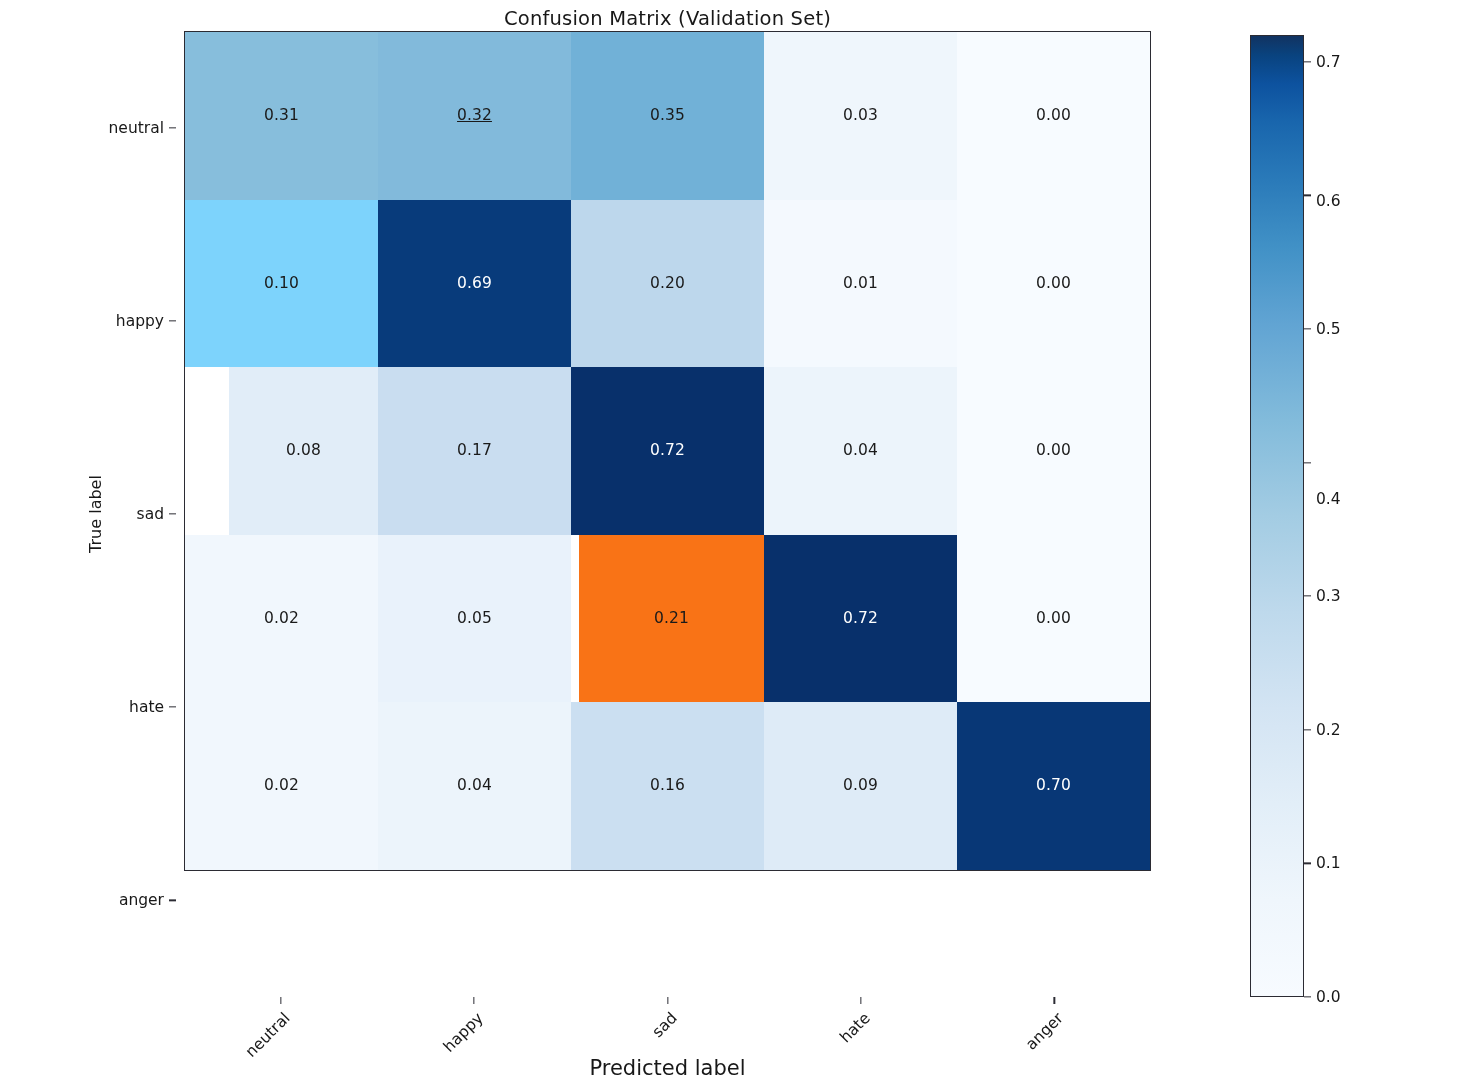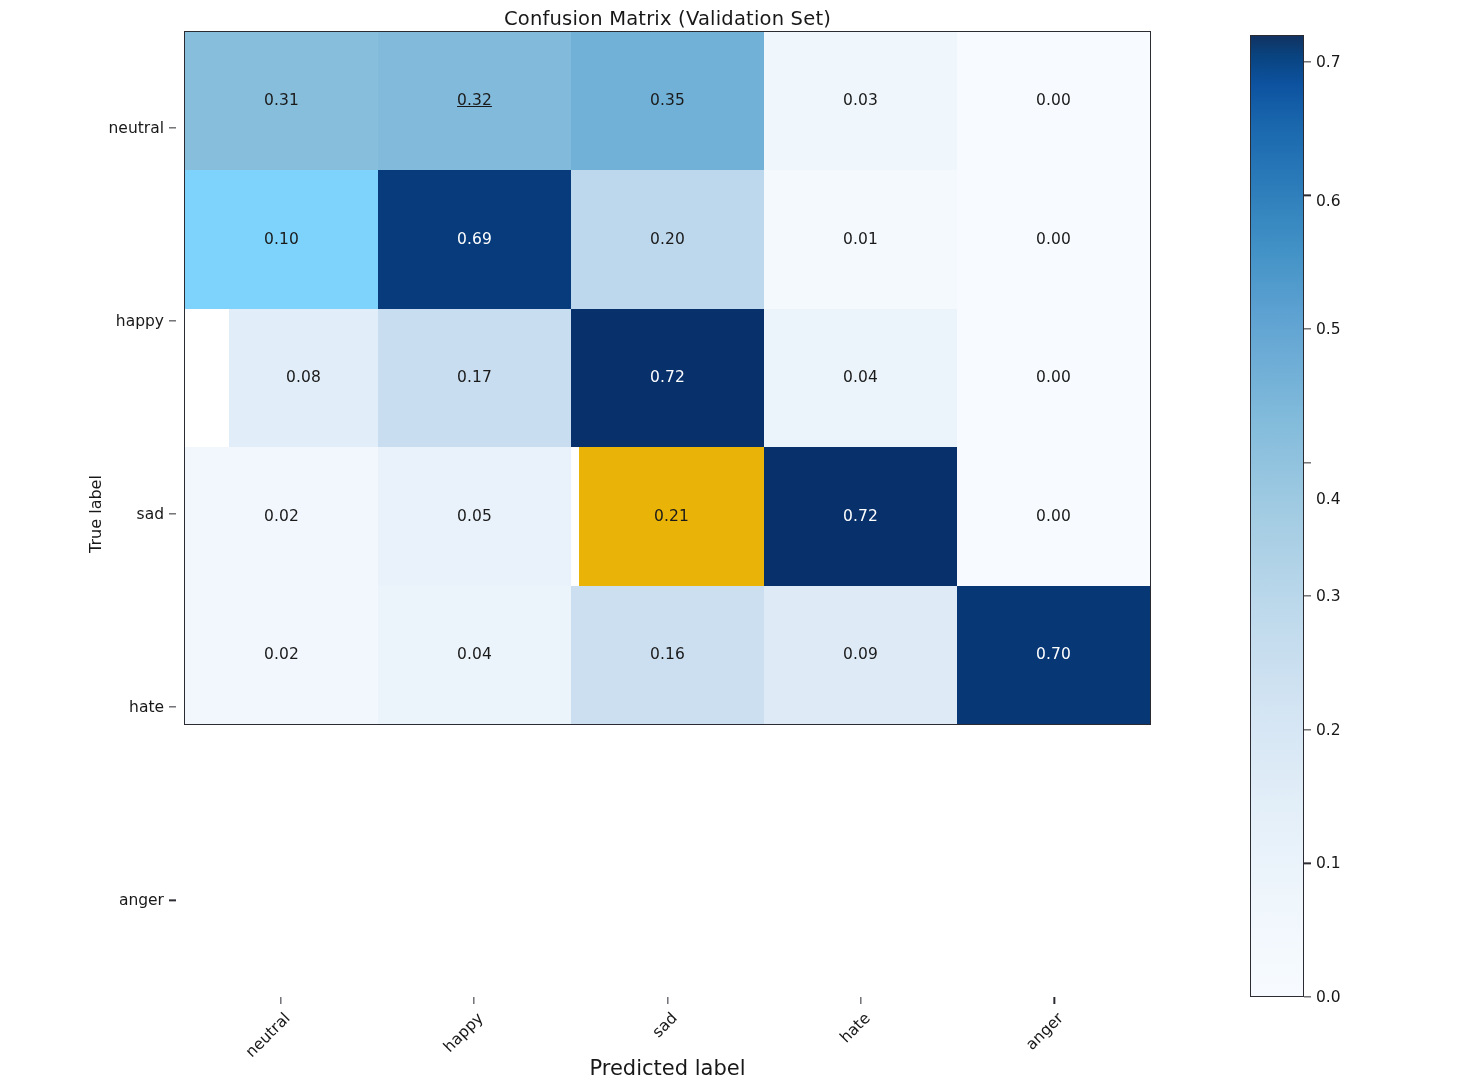--- a/index.html
+++ b/index.html
@@ -35,21 +35,21 @@
     letter-spacing: 0.2px;
     white-space: nowrap;
   }
 
   
   #plot-area {
     position: absolute;
     left: 184px;
     top: 31px;
     width: 967px;
-    height: 694px;
+    height: 840px;
     border: 1.3px solid #2b2b33;
     box-sizing: border-box;
     overflow: hidden;
     padding-left: 24px;
   }
   #matrix-grid {
     position: absolute;
     left: 0; top: 0;
     width: 100%;
     height: 100%;
@@ -266,21 +266,21 @@
         </div>
         <div class="matrix-cell" style="background: rgb(247, 251, 255);">
           <span class="cell-value" style="color: rgb(26, 26, 26);">0.00</span>
         </div>
         <div class="matrix-cell" style="background: rgb(241, 247, 253);">
           <span class="cell-value" style="color: rgb(26, 26, 26);">0.02</span>
         </div>
         <div class="matrix-cell" style="background: rgb(233, 242, 251);">
           <span class="cell-value" style="color: rgb(26, 26, 26);">0.05</span>
         </div>
-        <div class="matrix-cell" style="background: #eab308; margin-left: 8px;">
+        <div class="matrix-cell" style="background: #f97316; margin-left: 8px;">
           <span class="cell-value" style="color: rgb(26, 26, 26);">0.21</span>
         </div>
         <div class="matrix-cell" style="background: rgb(8, 48, 107);">
           <span class="cell-value" style="color: rgb(255, 255, 255);">0.72</span>
         </div>
         <div class="matrix-cell" style="background: rgb(247, 251, 255);">
           <span class="cell-value" style="color: rgb(26, 26, 26);">0.00</span>
         </div>
         <div class="matrix-cell" style="background: rgb(241, 247, 253);">
           <span class="cell-value" style="color: rgb(26, 26, 26);">0.02</span>

